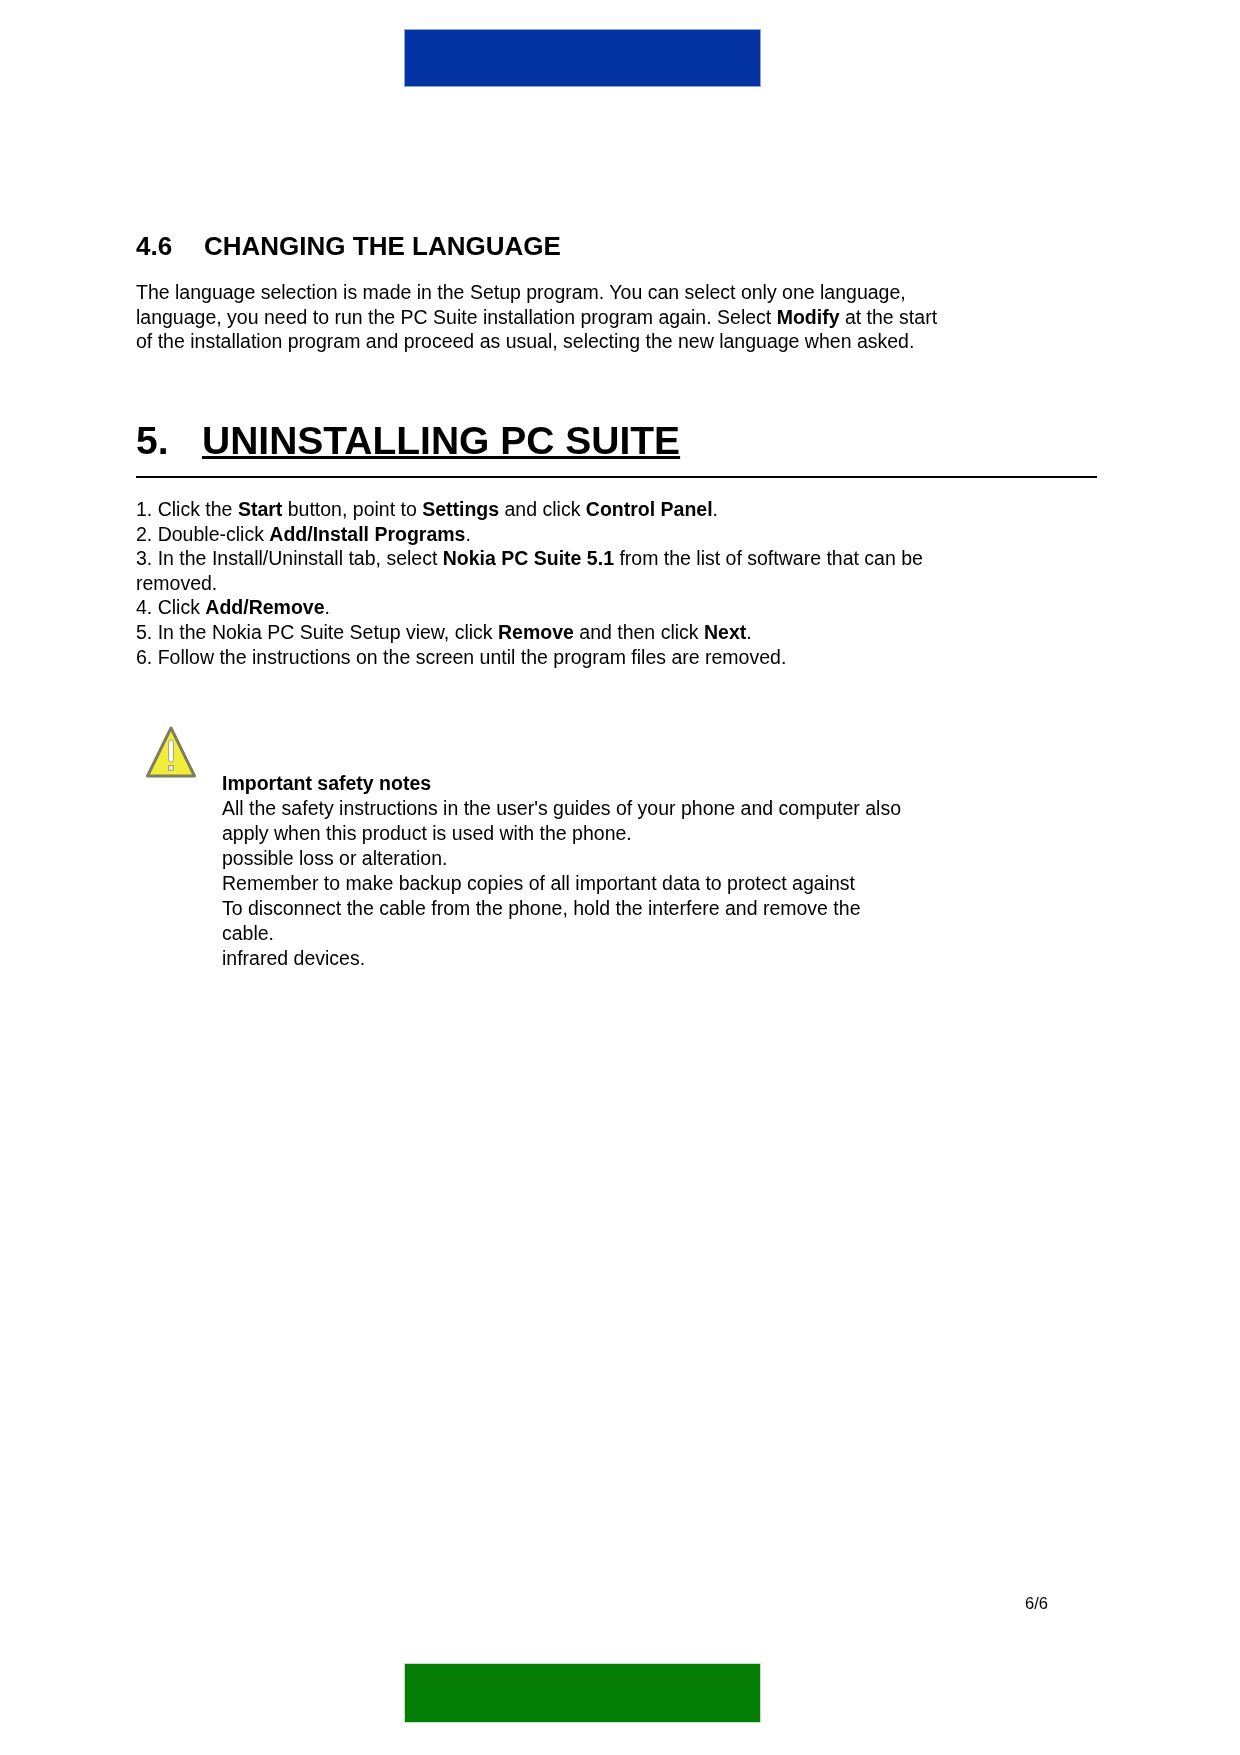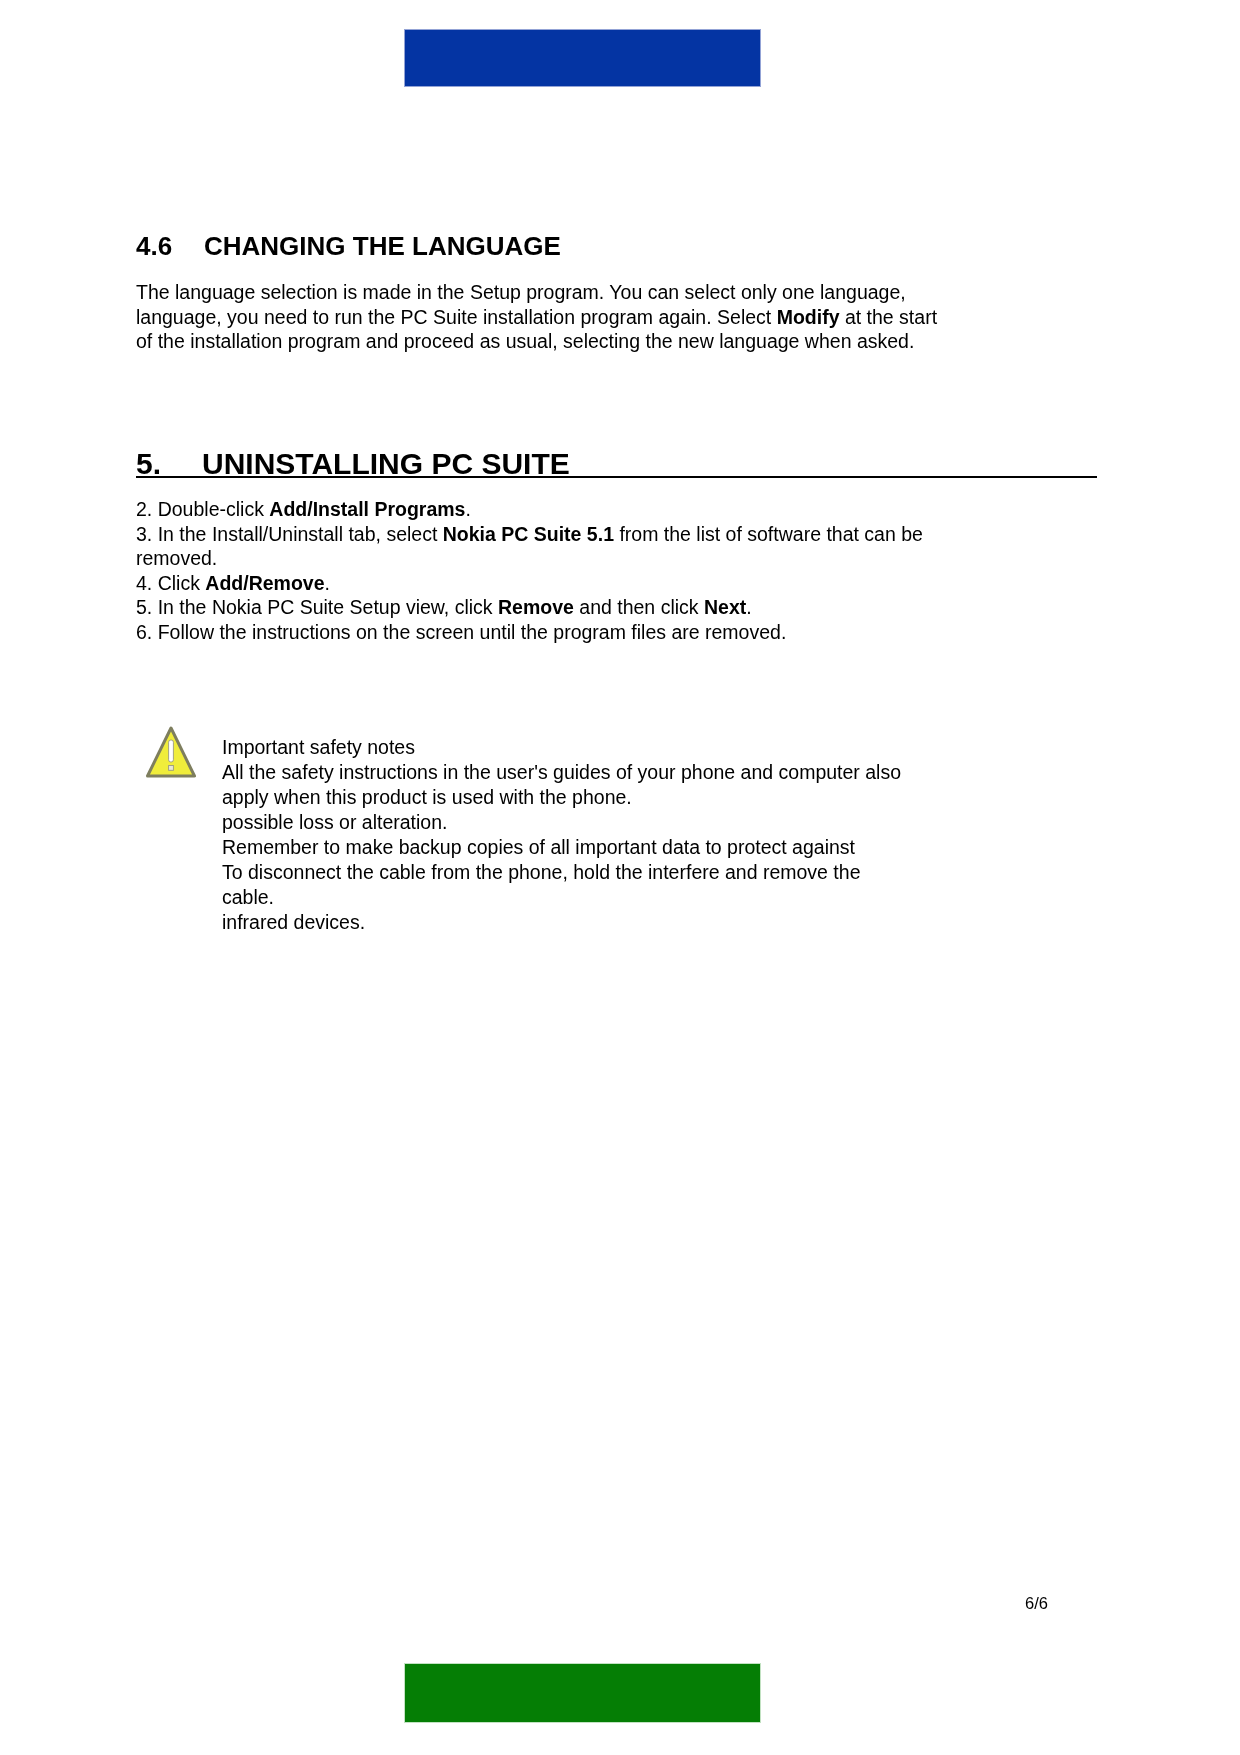--- a/index.html
+++ b/index.html
@@ -34,25 +34,26 @@
     top: 232px;
     font-size: 26px;
     font-weight: bold;
     line-height: 1.1;
     white-space: nowrap;
   }
   .h2-heading .sec-num { display: inline-block; width: 68px; }
   .h1-heading {
     position: absolute;
     left: 136px;
-    top: 447px;
-    font-size: 30px;
+    top: 420px;
+    font-size: 39px;
     font-weight: bold;
     line-height: 1.1;
     white-space: nowrap;
+    text-decoration: underline;
   }
   .h1-heading .sec-num { display: inline-block; width: 66px; }
   .rule {
     position: absolute;
     left: 136px;
     top: 476px;
     width: 961px;
     height: 2px;
     background: #000000;
   }
@@ -81,21 +82,21 @@
     height: 58px;
   }
   .safety {
     position: absolute;
     left: 222px;
     top: 735px;
     width: 900px;
     font-size: 19.5px;
     line-height: 25px;
   }
-  .safety-title { font-weight: normal; }
+  .safety-title { font-weight: bold; margin-top: 36px; }
   .page-number {
     position: absolute;
     left: 1025px;
     top: 1593px;
     font-size: 16.5px;
     line-height: 20px;
   }
 </style>
 </head>
 <body>
@@ -114,20 +115,21 @@
     <div class="text-line"><span>of the installation program and proceed as usual, selecting the new language when asked.</span></div>
   </div>
 
   <div class="h1-heading">
     <span class="sec-num">5.</span><span>UNINSTALLING PC SUITE</span>
   </div>
 
   <div class="rule"></div>
 
   <div class="steps">
+    <div class="text-line"><span>1. Click the </span><b>Start</b><span> button, point to </span><b>Settings</b><span> and click </span><b>Control Panel</b><span>.</span></div>
     <div class="text-line"><span>2. Double-click </span><b>Add/Install Programs</b><span>.</span></div>
     <div class="text-line"><span>3. In the Install/Uninstall tab, select </span><b>Nokia PC Suite 5.1</b><span> from the list of software that can be</span></div>
     <div class="text-line"><span>removed.</span></div>
     <div class="text-line"><span>4. Click </span><b>Add/Remove</b><span>.</span></div>
     <div class="text-line"><span>5. In the Nokia PC Suite Setup view, click </span><b>Remove</b><span> and then click </span><b>Next</b><span>.</span></div>
     <div class="text-line"><span>6. Follow the instructions on the screen until the program files are removed.</span></div>
   </div>
 
   <div class="warn-icon">
     <svg width="52" height="58" viewBox="0 0 52 58">

